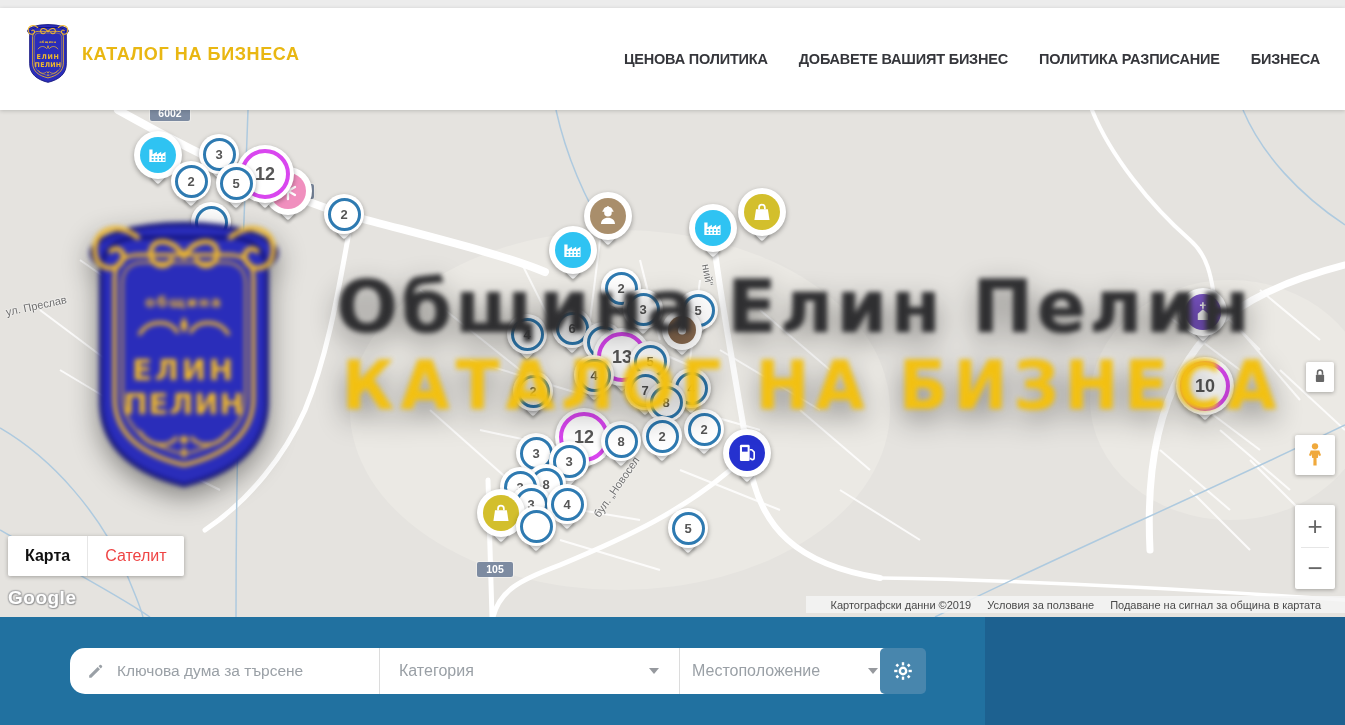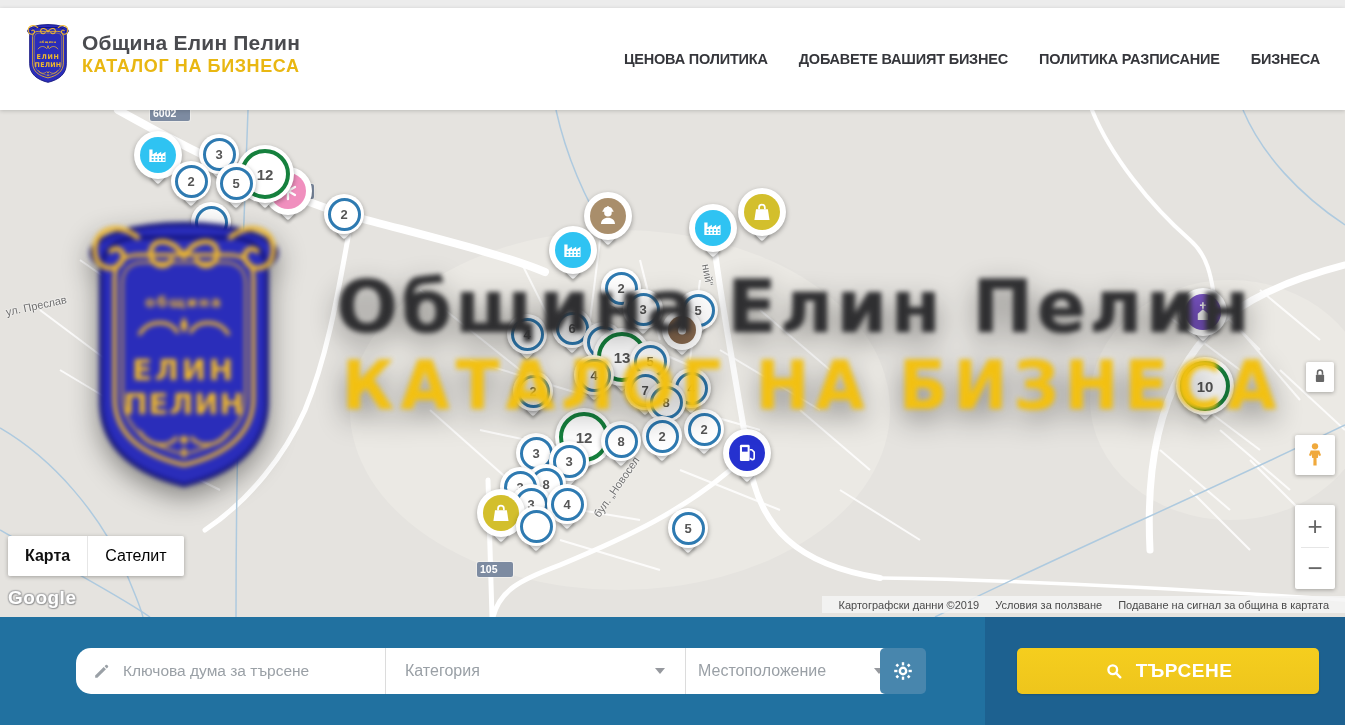--- a/index.html
+++ b/index.html
@@ -19,35 +19,35 @@
   nav a{font-size:14.5px;font-weight:bold;color:#35363b;text-decoration:none;
     letter-spacing:-.2px;cursor:pointer;white-space:nowrap;}
 
   
   .map{position:absolute;left:0;top:110px;width:1345px;height:507px;background:#e5e3df;overflow:hidden;}
   .roads{position:absolute;left:0;top:0;z-index:1;}
   #badges,#labels,#markers{position:absolute;left:0;top:0;width:100%;height:100%;}
   #badges{z-index:2;}#labels{z-index:2;}#markers{z-index:3;}
 
   .road-badge{position:absolute;background:#7d8ba1;color:#fff;font-size:10.5px;font-weight:bold;
-    height:15px;line-height:15px;border-radius:2px;padding:0 3px;
+    height:15px;line-height:15px;text-align:center;border-radius:2px;padding:0 3px;
     box-shadow:0 0 0 1px rgba(255,255,255,.35);}
   .street-label{position:absolute;color:#6e6e6e;font-size:11px;white-space:nowrap;
     text-shadow:0 0 2px #fff, 0 0 2px #fff;transform-origin:left center;}
 
   
   .marker{position:absolute;cursor:pointer;}
   .mk-tail{position:absolute;left:50%;top:calc(100% - 9px);width:12px;height:12px;background:#fff;
     transform:translateX(-50%) rotate(45deg);border-radius:2px;box-shadow:2px 2px 3px rgba(0,0,0,.25);}
   .mk-circle{position:absolute;inset:0;background:#fff;border-radius:50%;
     box-shadow:0 2px 5px rgba(0,0,0,.35);display:flex;align-items:center;justify-content:center;}
   .mk-ring{border-radius:50%;display:flex;align-items:center;justify-content:center;
     font-weight:bold;color:#565656;background:#fff;}
   .cluster.small .mk-ring{width:27px;height:27px;border:3px solid #2e7ab1;font-size:13px;}
-  .cluster.big .mk-ring{width:42px;height:42px;border:4px solid #15803d;font-size:15px;}
+  .cluster.big .mk-ring{width:42px;height:42px;border:4px solid #d946ef;font-size:18px;}
   .ring-blue .mk-ring{border-color:#2e7ab1;}
   .ring-red .mk-ring{border-color:#ad2430;}
   .mk-ic{position:absolute;inset:6px;border-radius:50%;display:flex;align-items:center;justify-content:center;}
   .mk-ic svg{width:72%;height:72%;}
 
   
   .watermark{position:absolute;inset:0;z-index:40;pointer-events:none;
     filter:blur(2.6px) drop-shadow(0 10px 14px rgba(0,0,0,.45));}
   .shield-big{position:absolute;left:78px;top:102px;width:212px;height:290px;}
   .wm-title{position:absolute;left:336px;top:154px;font-family:"DejaVu Sans",sans-serif;
@@ -55,41 +55,41 @@
   .wm-sub{position:absolute;left:342px;top:236px;font-family:"DejaVu Sans",sans-serif;
     font-size:64px;font-weight:800;color:#f2c011;letter-spacing:6px;white-space:nowrap;
     transform:scaleY(1.06);transform-origin:left top;}
 
   
   .maptype{position:absolute;left:8px;top:426px;z-index:50;display:flex;
     box-shadow:0 1px 4px rgba(0,0,0,.3);border-radius:2px;overflow:hidden;}
   .maptype button{height:40px;border:none;background:#fff;font-family:"Liberation Sans",sans-serif;
     font-size:16px;cursor:pointer;padding:0 17px;}
   .mt-map{font-weight:bold;color:#111;}
-  .mt-sat{color:#000000;border-left:1px solid #e6e6e6 !important;}
+  .mt-sat{color:#ef4444;border-left:1px solid #e6e6e6 !important;}
   .glogo{position:absolute;left:8px;top:477px;z-index:50;font-size:19px;font-weight:bold;color:#fff;
     letter-spacing:.5px;cursor:pointer;
     text-shadow:0 0 2px #9a9a9a,1px 1px 1px #9a9a9a,-1px -1px 1px #bbb,1px -1px 1px #bbb,-1px 1px 1px #bbb;}
   .attrib{position:absolute;right:0;bottom:4px;height:17px;z-index:50;background:rgba(245,245,245,.85);
-    display:flex;align-items:center;gap:16px;padding:0 16px;font-size:11px;color:#4a4a4a;white-space:nowrap;}
+    display:flex;align-items:center;gap:16px;padding:0 24px;font-size:11px;color:#4a4a4a;white-space:nowrap;}
   .attrib a{color:#4a4a4a;text-decoration:none;cursor:pointer;}
   .lockbtn{position:absolute;right:11px;top:252px;width:28px;height:30px;z-index:50;background:#fff;
     border:none;border-radius:2px;box-shadow:0 1px 4px rgba(0,0,0,.3);cursor:pointer;padding:3px;}
   .pegman{position:absolute;right:10px;top:325px;width:40px;height:40px;z-index:50;background:#fff;
     border:none;border-radius:2px;box-shadow:0 1px 4px rgba(0,0,0,.3);cursor:pointer;padding:6px;}
   .zoomctl{position:absolute;right:10px;top:395px;width:40px;height:84px;z-index:50;background:#fff;
     border-radius:2px;box-shadow:0 1px 4px rgba(0,0,0,.3);display:flex;flex-direction:column;}
   .zoomctl button{flex:1;border:none;background:transparent;font-size:26px;color:#666;cursor:pointer;
     line-height:1;padding:0;font-family:"Liberation Sans",sans-serif;}
   .zc-div{height:1px;background:#e6e6e6;margin:0 6px;}
 
   
   .searchbar{position:absolute;left:0;top:617px;width:1345px;height:108px;background:#2171a0;z-index:90;}
   .sb-right-bg{position:absolute;left:985px;right:0;top:0;bottom:0;background:#1d6190;}
-  .pill{position:absolute;left:76px;top:31px;width:828px;height:46px;background:#fff;border-radius:15px;
+  .pill{position:absolute;left:70px;top:31px;width:828px;height:46px;background:#fff;border-radius:15px;
     display:flex;align-items:stretch;}
   .sec{display:flex;align-items:center;}
   .sec-key{width:293px;padding-left:16px;}
   .pencil{width:19px;height:19px;margin-right:10px;flex:0 0 auto;}
   .sec-key input{border:none;outline:none;flex:1;min-width:0;font-family:"Liberation Sans",sans-serif;
     font-size:15.5px;color:#555;background:transparent;}
   .sec-key input::placeholder{color:#9aa0a6;opacity:1;}
   .sb-divider{width:1px;background:#dcdcdc;margin:0;}
   .sec-cat{width:260px;padding:0 20px 0 19px;cursor:pointer;}
   .sec-loc{flex:1;padding:0 20px 0 12px;cursor:pointer;}
@@ -141,21 +141,20 @@
 
 <div class="page">
   <div class="top-strip"></div>
 
   <header>
     <div class="brand">
       <svg class="shield-small">
           <use href="#shield-sym"></use>
         </svg>
       <div class="brand-text">
-        <div class="brand-line1">Община Елин Пелин</div>
         <div class="brand-line2">КАТАЛОГ НА БИЗНЕСА</div>
       </div>
     </div>
     <nav>
       <a>ЦЕНОВА ПОЛИТИКА</a>
       <a>ДОБАВЕТЕ ВАШИЯТ БИЗНЕС</a>
       <a>ПОЛИТИКА РАЗПИСАНИЕ</a>
       <a>БИЗНЕСА</a>
     </nav>
   </header>
@@ -630,23 +629,14 @@
         <rect x="10.8" y="3.2" width="2.4" height="3.2"></rect>
         <rect x="10.8" y="17.6" width="2.4" height="3.2"></rect>
         <rect x="3.2" y="10.8" width="3.2" height="2.4"></rect>
         <rect x="17.6" y="10.8" width="3.2" height="2.4"></rect>
         <rect x="5" y="5" width="2.6" height="2.6" transform="rotate(45 6.3 6.3)"></rect>
         <rect x="16.4" y="5" width="2.6" height="2.6" transform="rotate(45 17.7 6.3)"></rect>
         <rect x="5" y="16.4" width="2.6" height="2.6" transform="rotate(45 6.3 17.7)"></rect>
         <rect x="16.4" y="16.4" width="2.6" height="2.6" transform="rotate(45 17.7 17.7)"></rect>
       </svg>
     </button>
-    <button class="searchbtn">
-      <span class="mag">
-        <svg viewBox="0 0 24 24" fill="none" stroke="#fff" stroke-width="2.8">
-          <circle cx="10.5" cy="10.5" r="5.2"></circle>
-          <path d="M14.6 14.6 L19.6 19.6" stroke-linecap="round"></path>
-        </svg>
-      </span>
-      <span>ТЪРСЕНЕ</span>
-    </button>
   </div>
 </div>
 
 </body></html>

